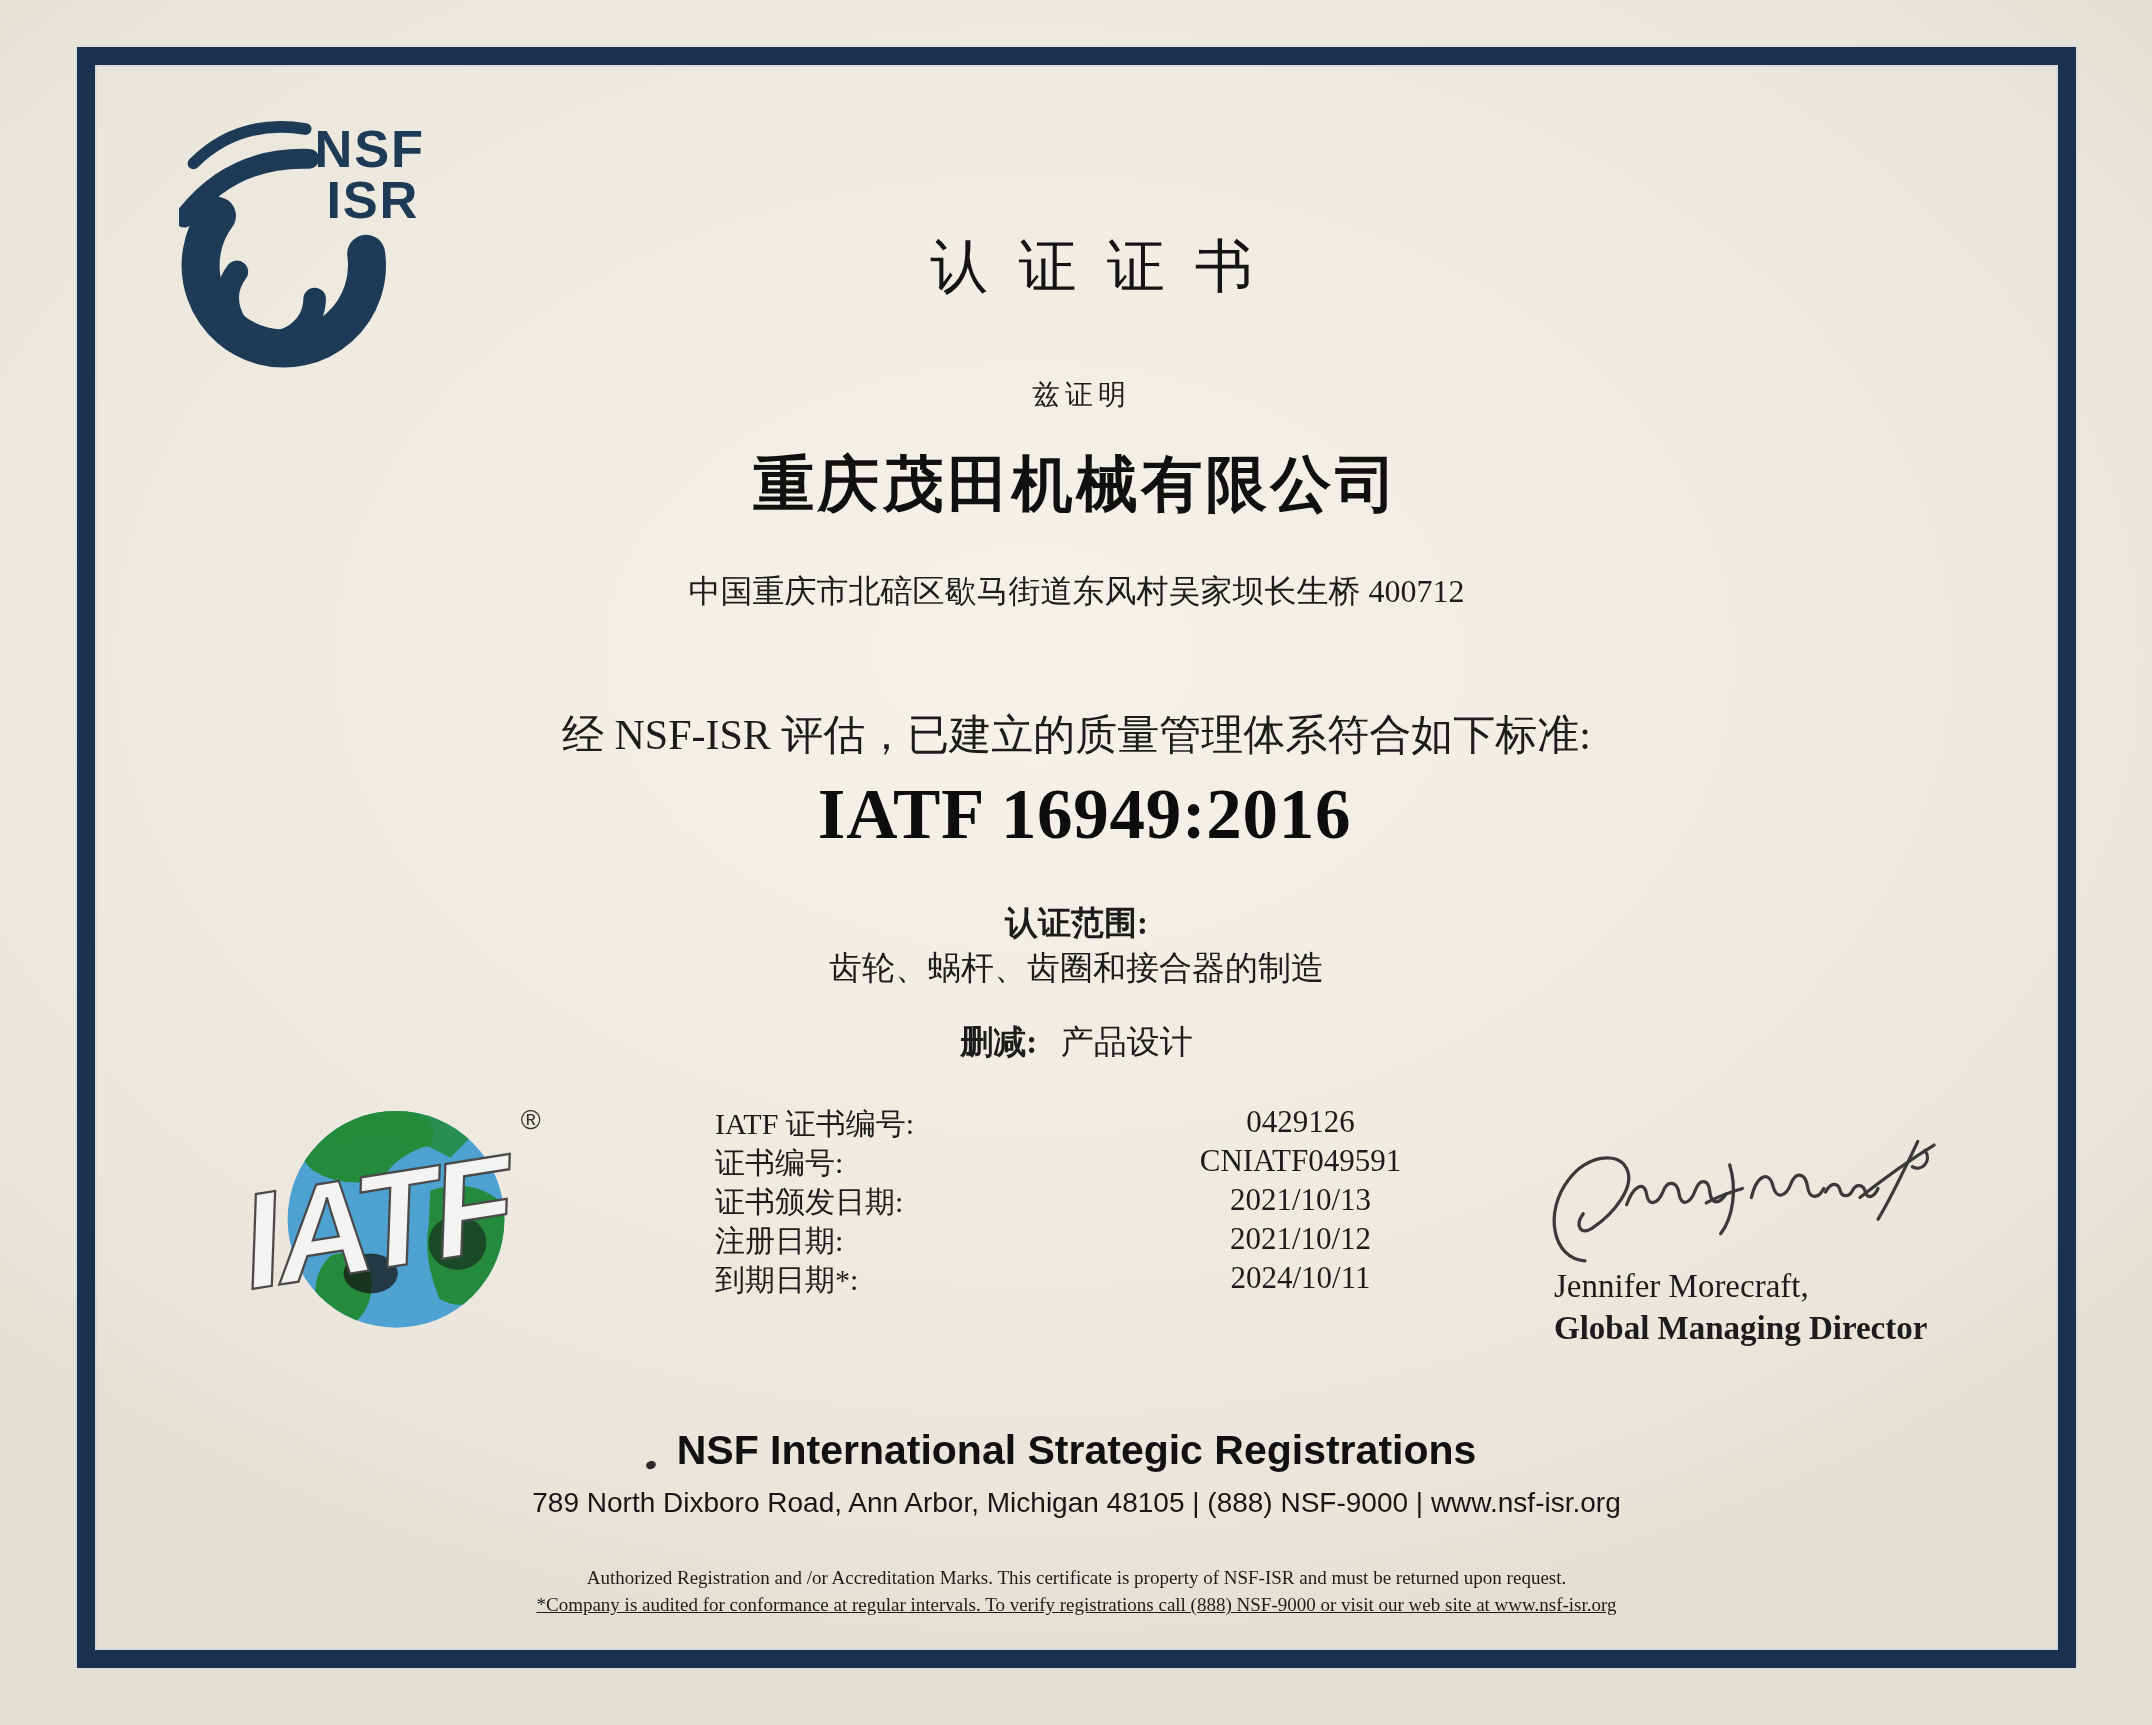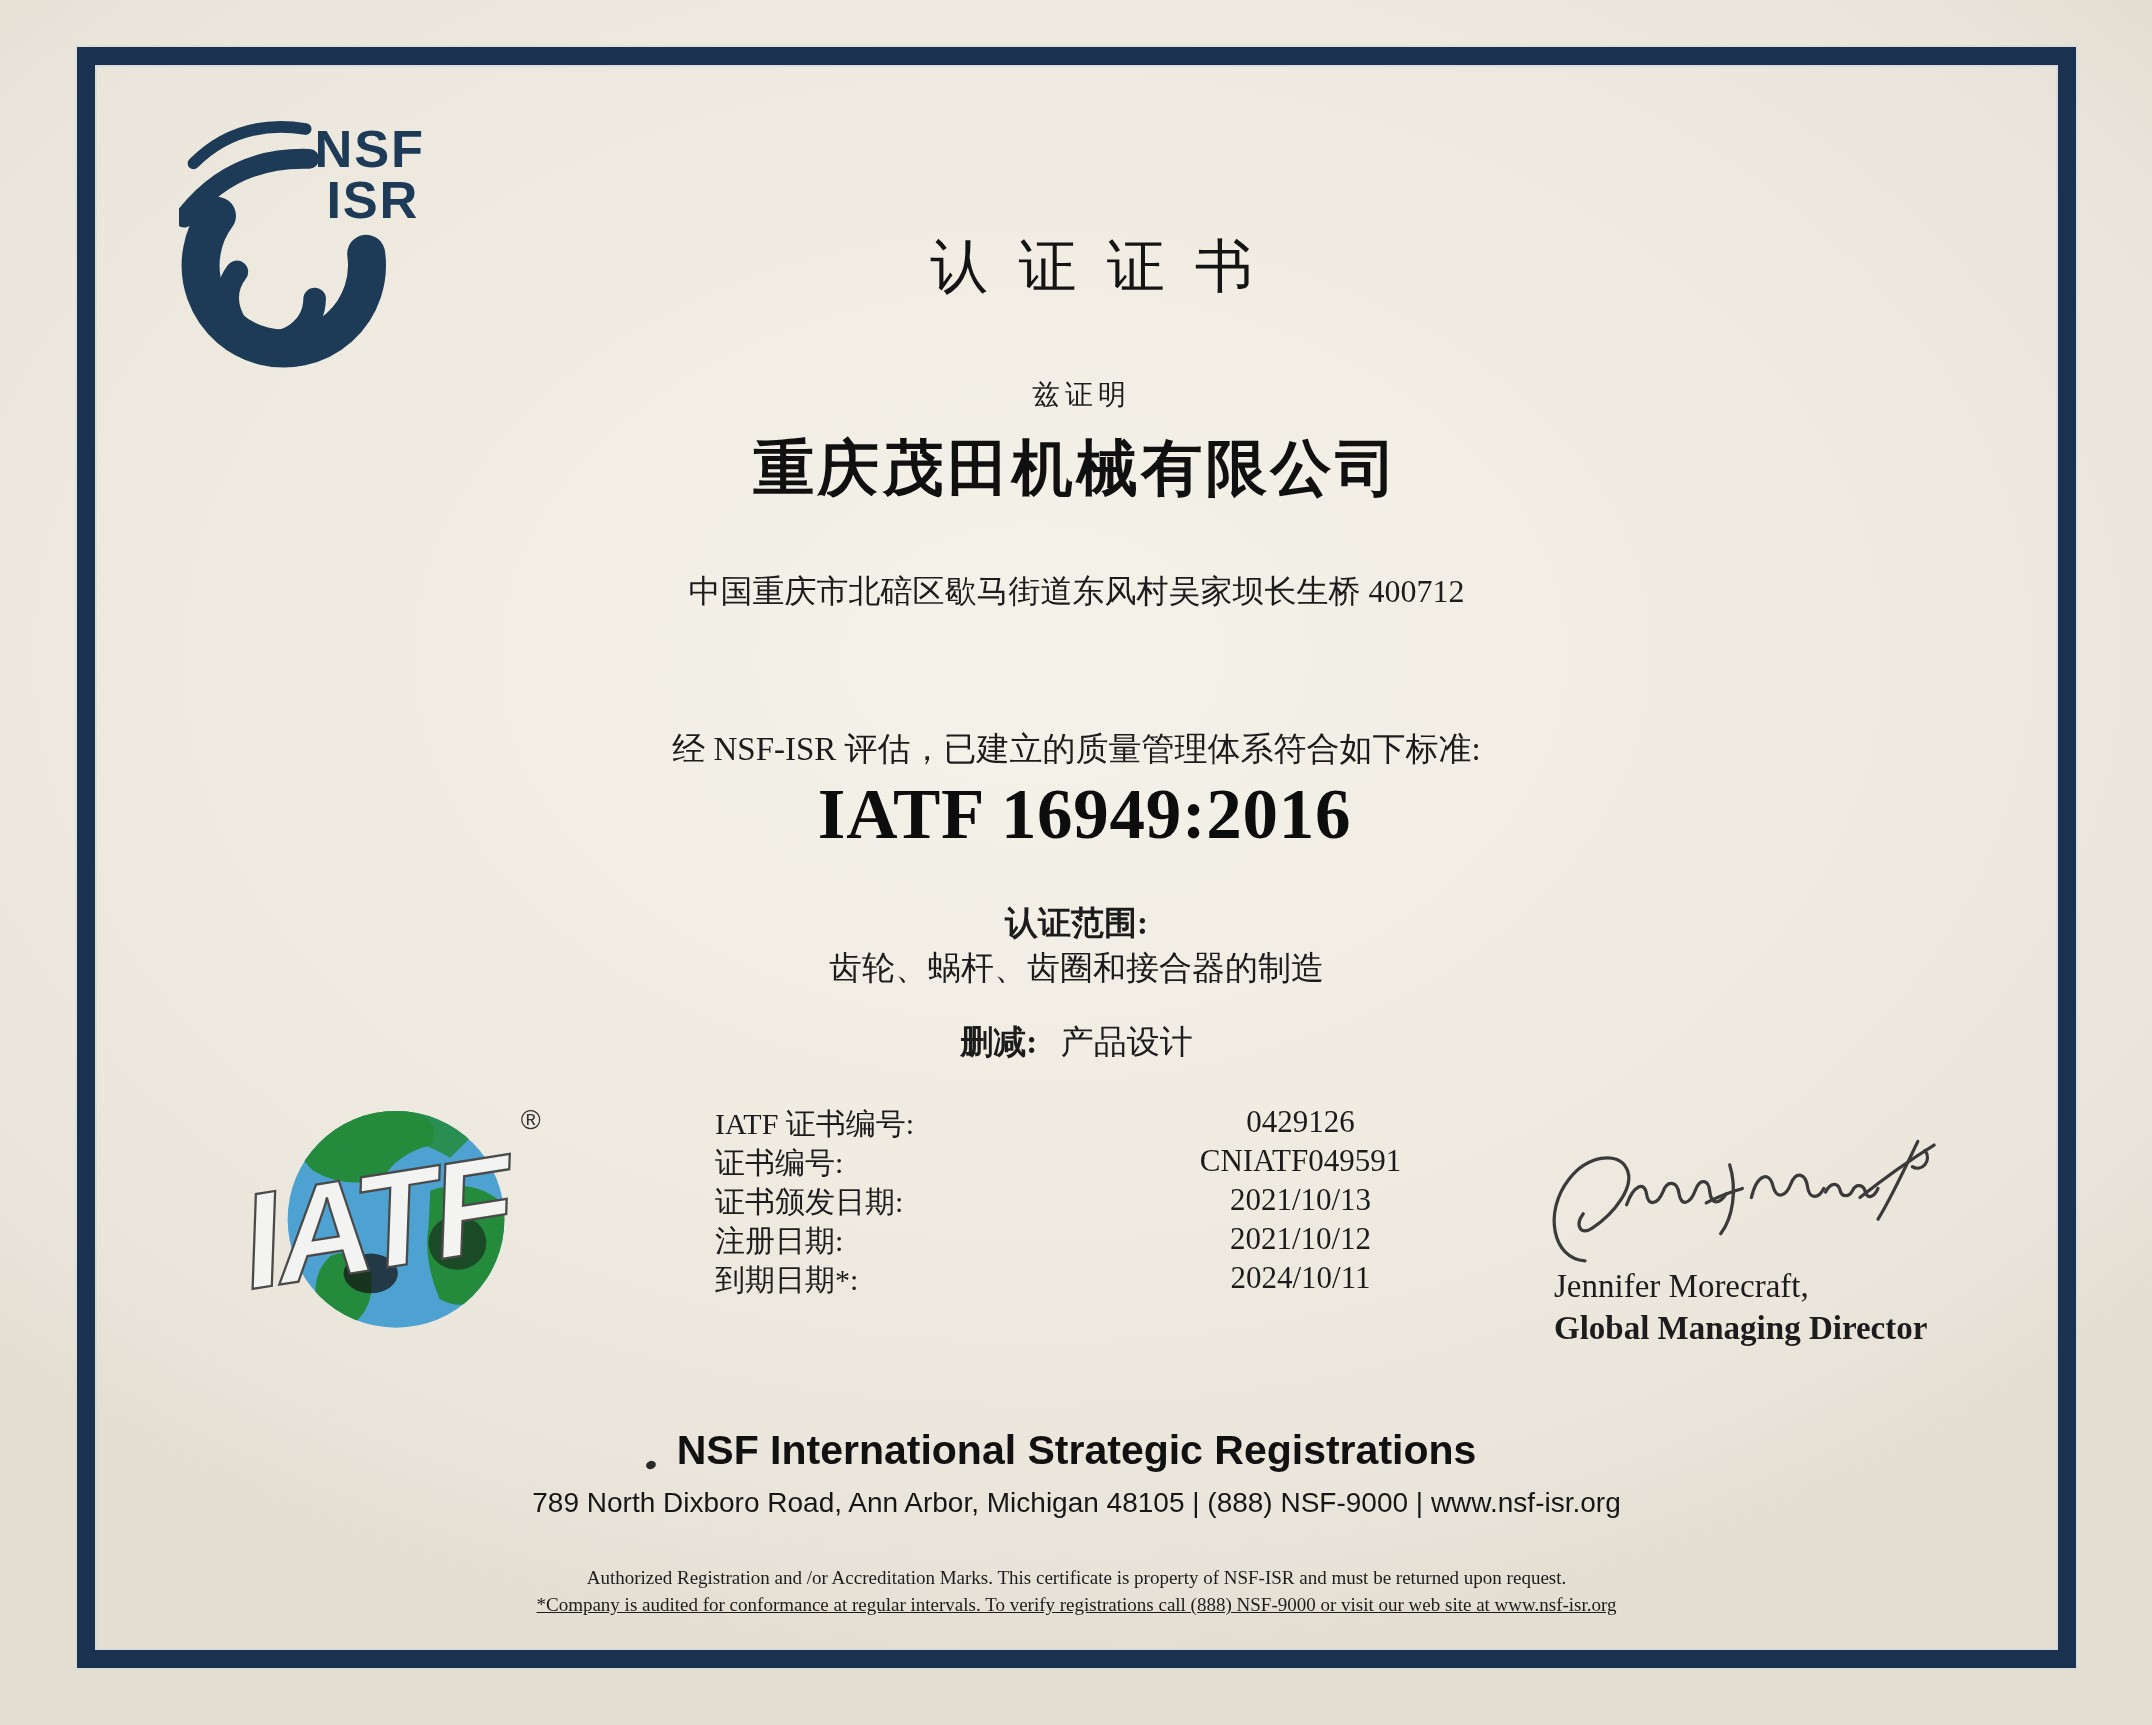--- a/index.html
+++ b/index.html
@@ -12,23 +12,23 @@
   }
   .frame{
     position:absolute;left:77px;top:47px;width:1999px;height:1621px;
     border:18px solid #1a3250;box-sizing:border-box;
     box-shadow:0 0 0 1.8px rgba(200,210,225,.55) inset, 0 0 0 1.8px rgba(205,215,228,.45);
   }
   .abs{position:absolute;}
   .ctr{left:0;width:2153px;text-align:center;}
   .title{top:228px;font-size:58px;letter-spacing:.52em;padding-left:.52em;color:#141414;}
   .certify{top:376px;font-size:28px;letter-spacing:.18em;padding-left:.18em;}
-  .company{top:428px;font-size:61px;font-weight:bold;letter-spacing:.06em;color:#101010;}
+  .company{top:444px;font-size:61px;font-weight:bold;letter-spacing:.06em;color:#101010;}
   .addr{top:570px;font-size:32px;}
-  .statement{top:707px;font-size:33px;margin-top:20px;}
+  .statement{top:707px;font-size:42px;}
   .standard{top:774px;font-size:71px;font-weight:bold;font-family:"Liberation Serif","DejaVu Serif",serif;letter-spacing:.01em;color:#0d0d0d;margin-left:8px;}
   .scope-h{top:901px;font-size:33px;font-weight:bold;}
   .scope-t{top:946px;font-size:33px;}
   .excl{top:1020px;font-size:33px;}
   .excl b{font-weight:bold;}
   .excl .v{margin-left:23.5px;}
   .details{position:absolute;left:715px;top:1104px;}
   .drow{position:relative;height:39px;width:1086px;}
   .dlabel{position:absolute;left:0;top:0;font-size:30px;white-space:nowrap;}
   .dvalue{position:absolute;left:296px;top:0;width:579px;text-align:center;font-size:31px;white-space:nowrap;}

